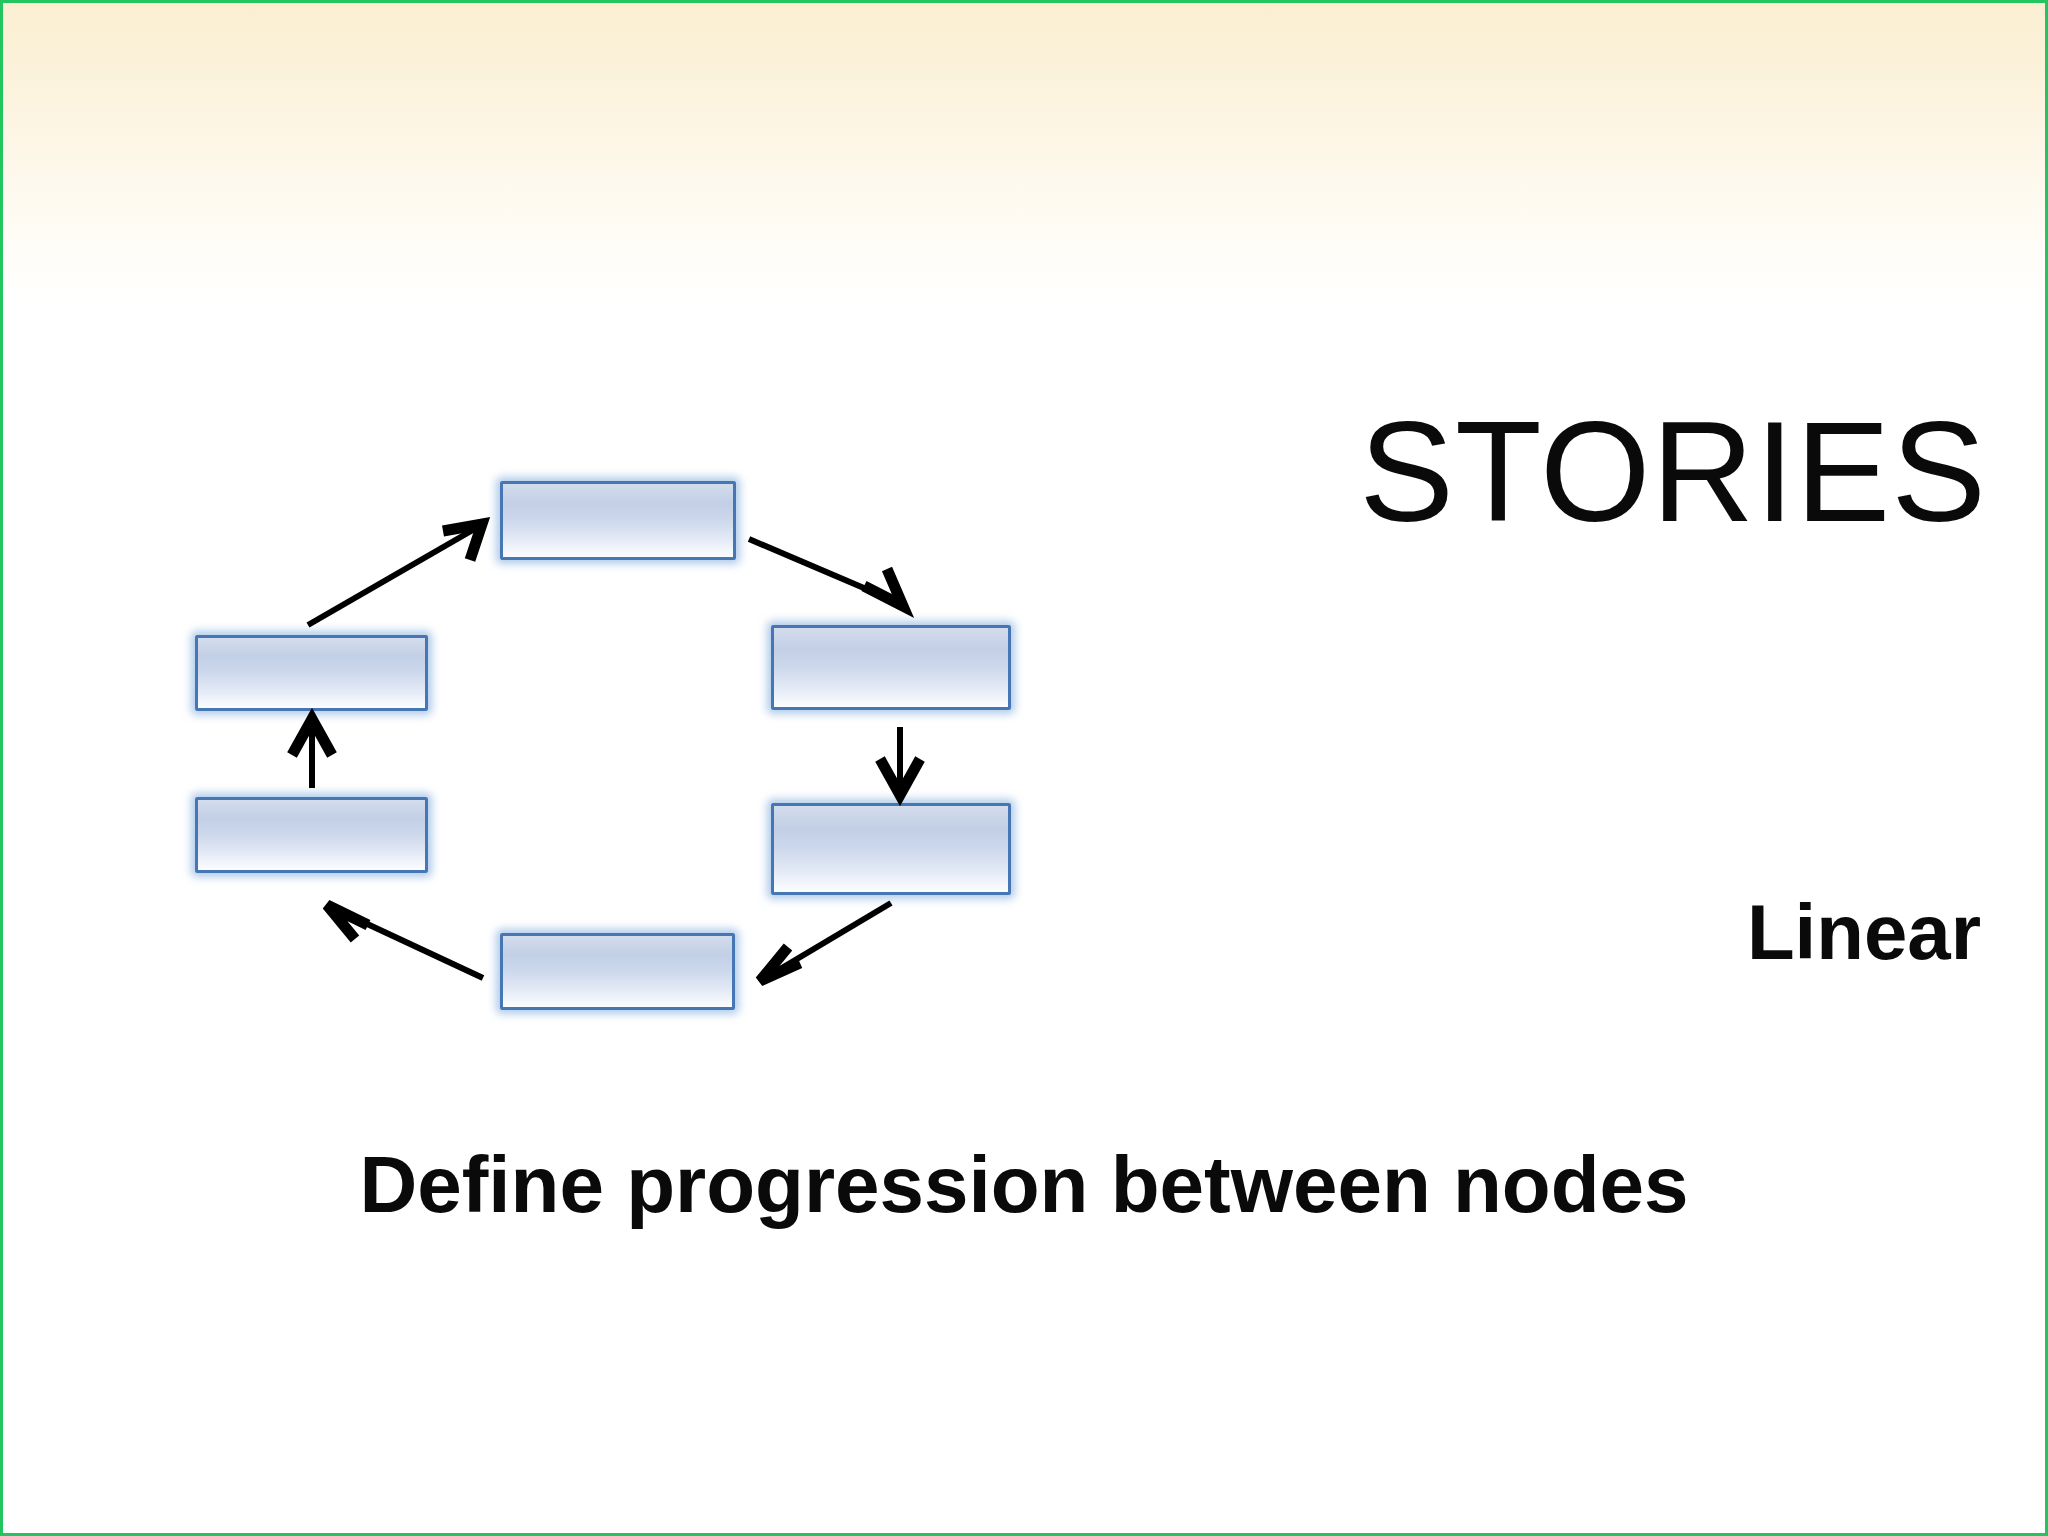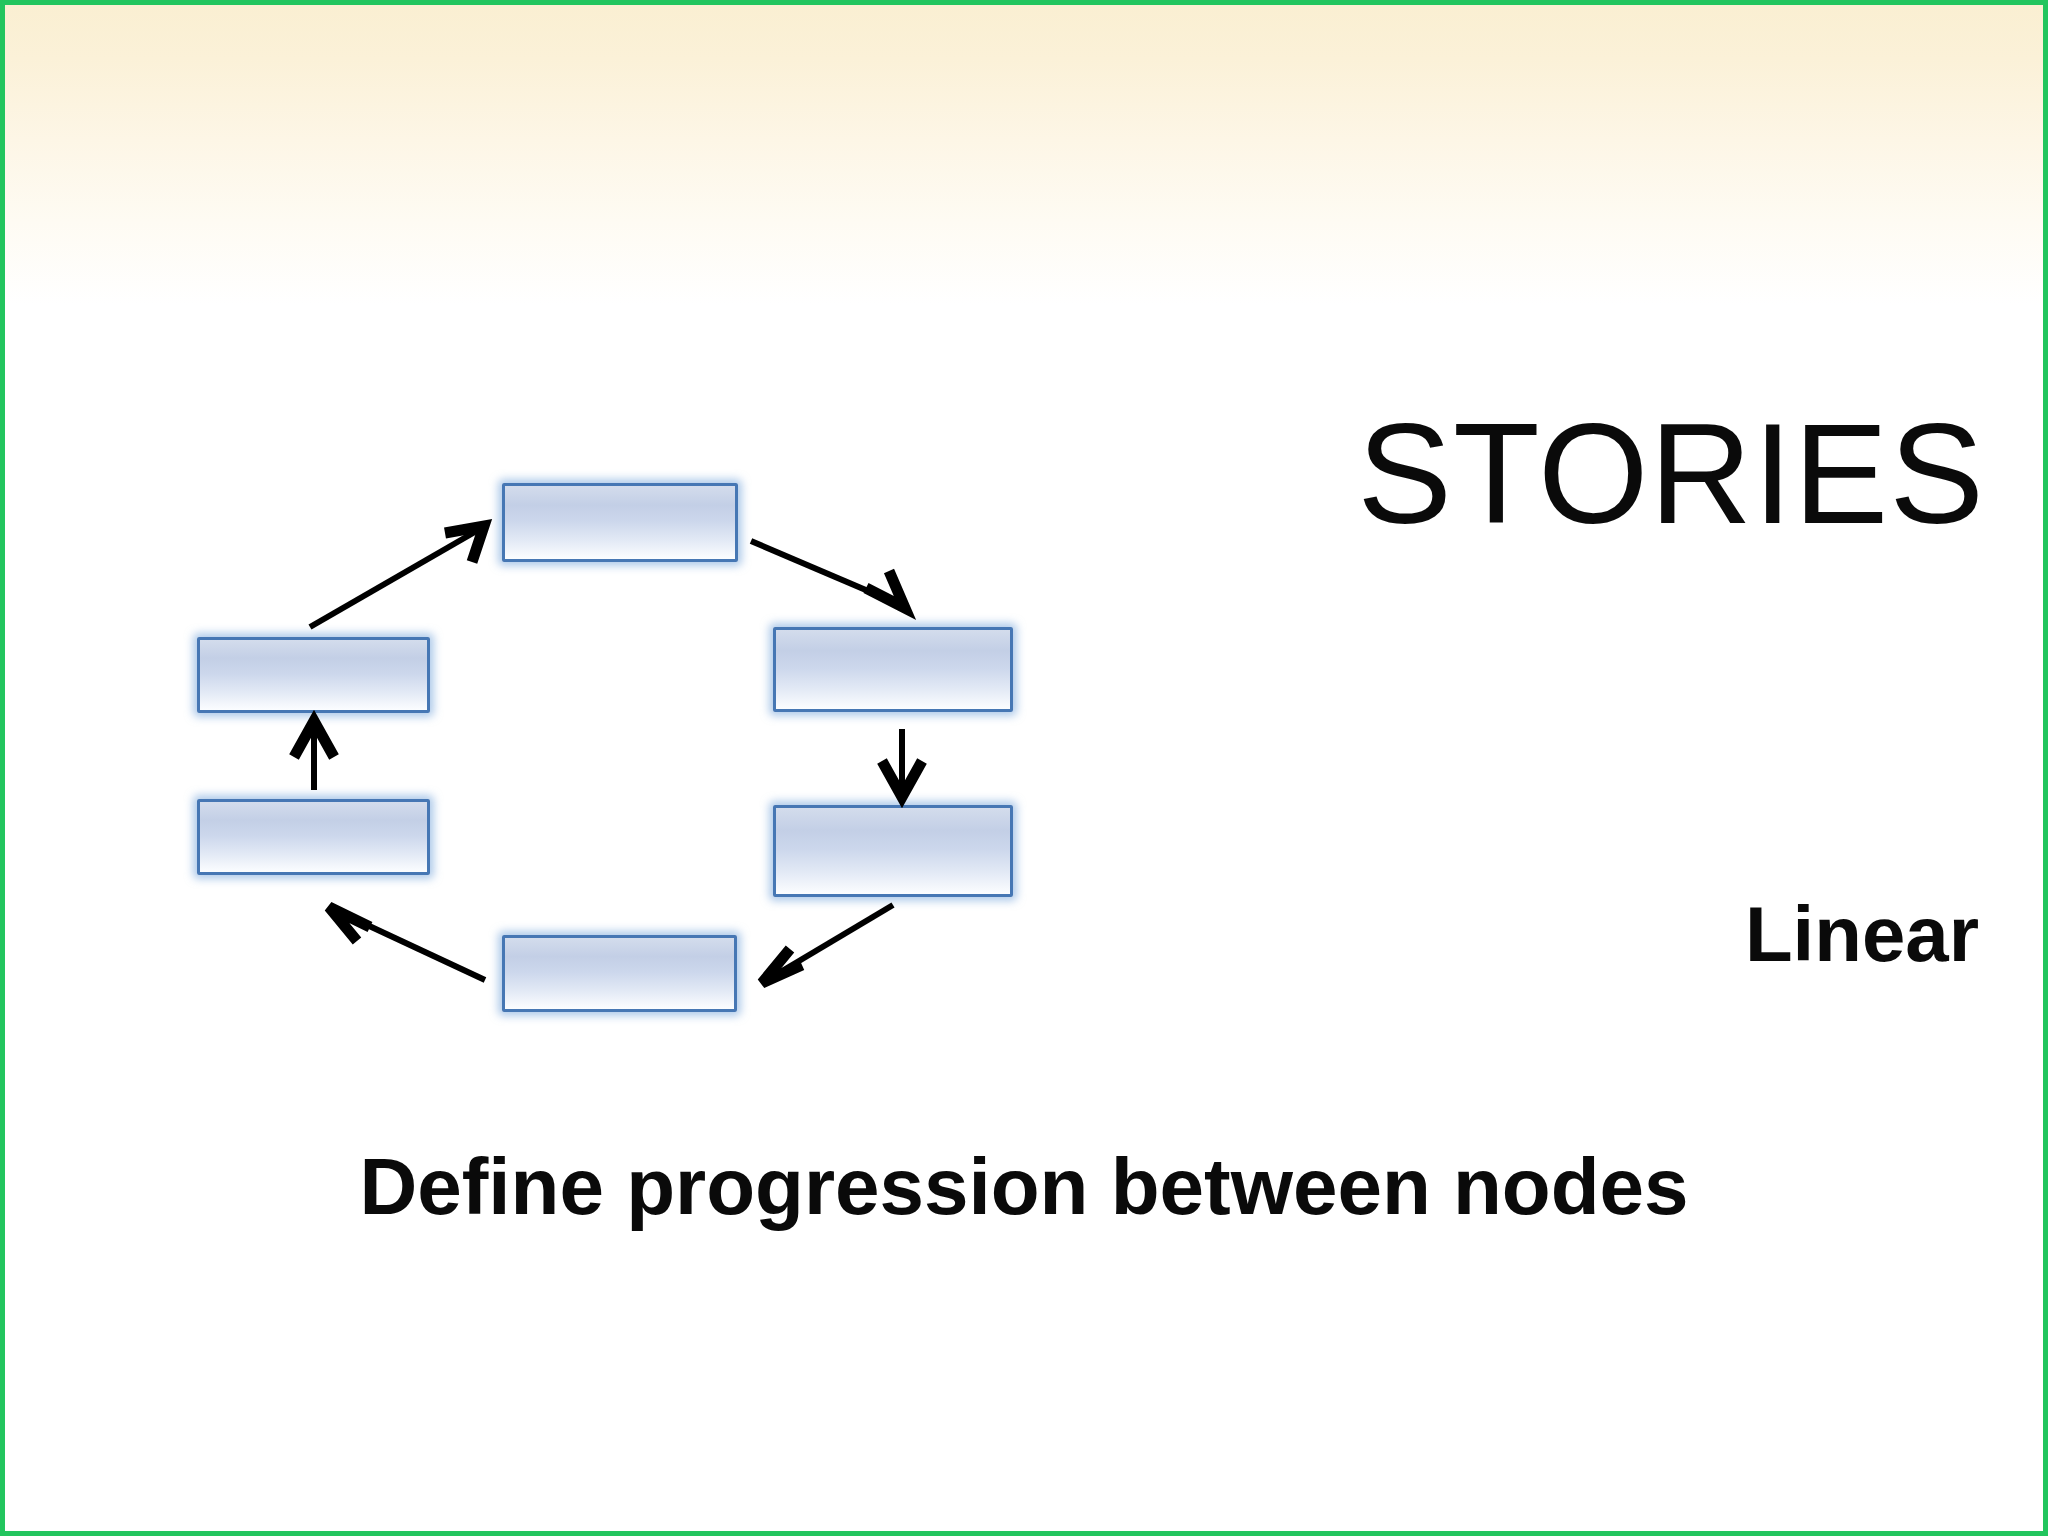--- a/index.html
+++ b/index.html
@@ -11,21 +11,21 @@
     font-family: "Liberation Sans", sans-serif;
   }
 
   #slide {
     position: relative;
     width: 2048px;
     height: 1536px;
     overflow: hidden;
     background: #ffffff;
     box-sizing: border-box;
-    border: 5px solid #22c55e;
+    border: 3px solid #22c55e;
   }
 
   
   #top-gradient {
     position: absolute;
     left: 0; top: 0;
     width: 100%;
     height: 300px;
     background: linear-gradient(to bottom,
                 #faefd2 0%,

